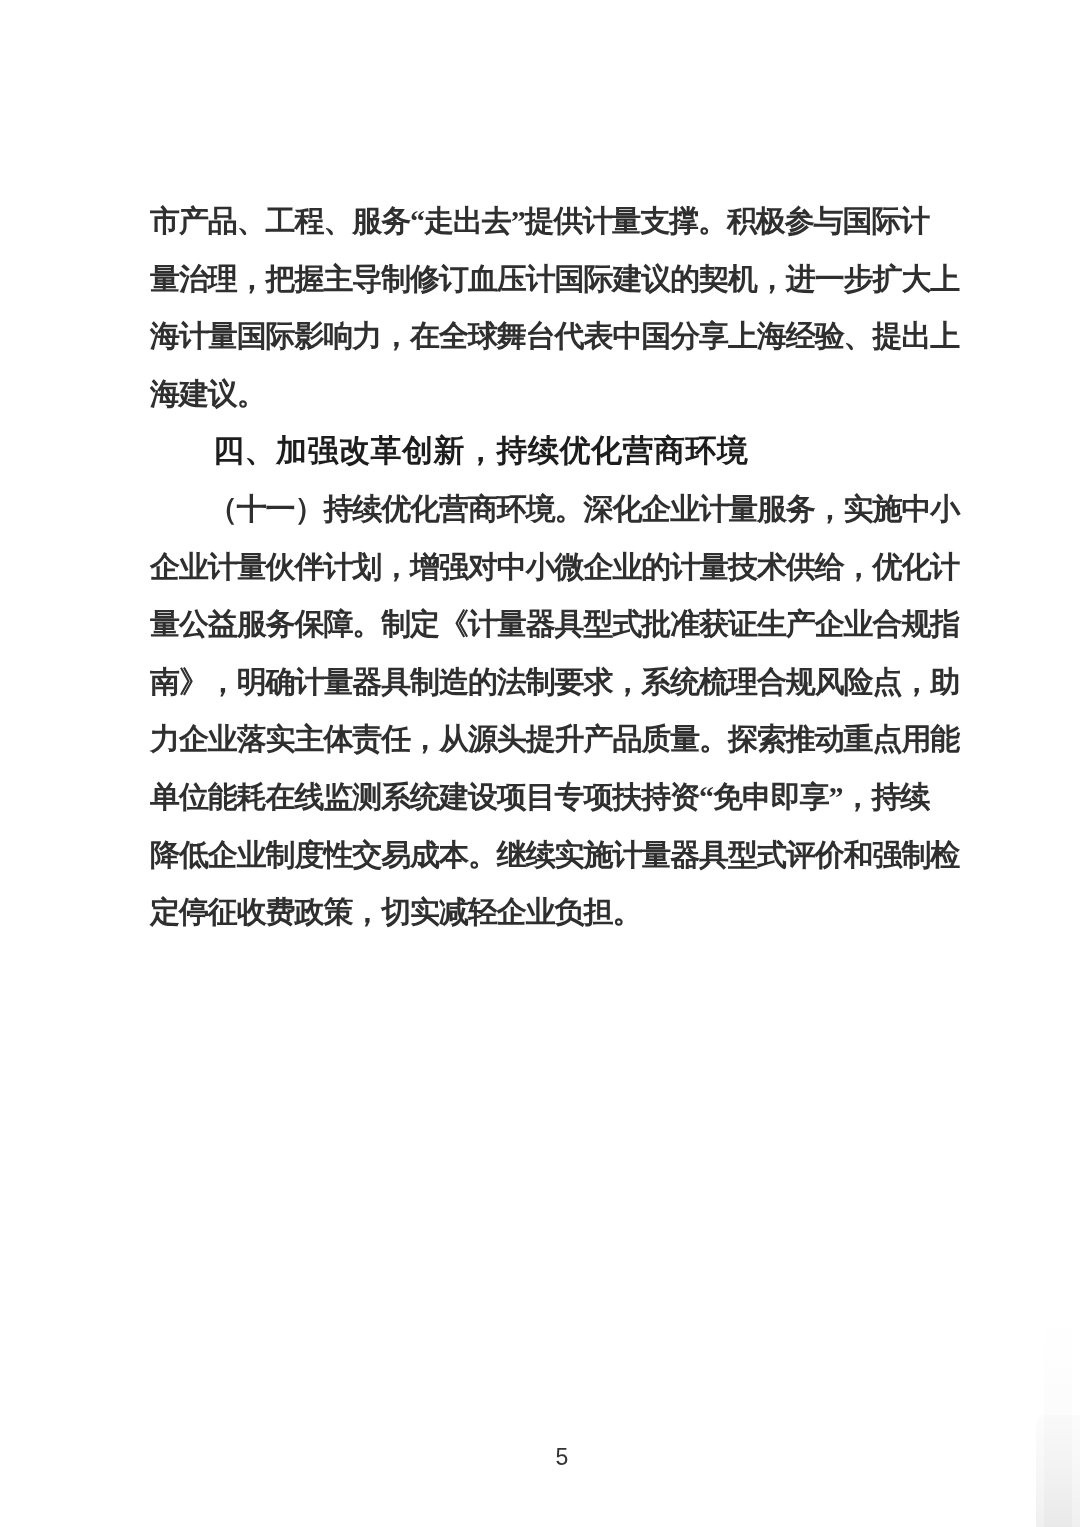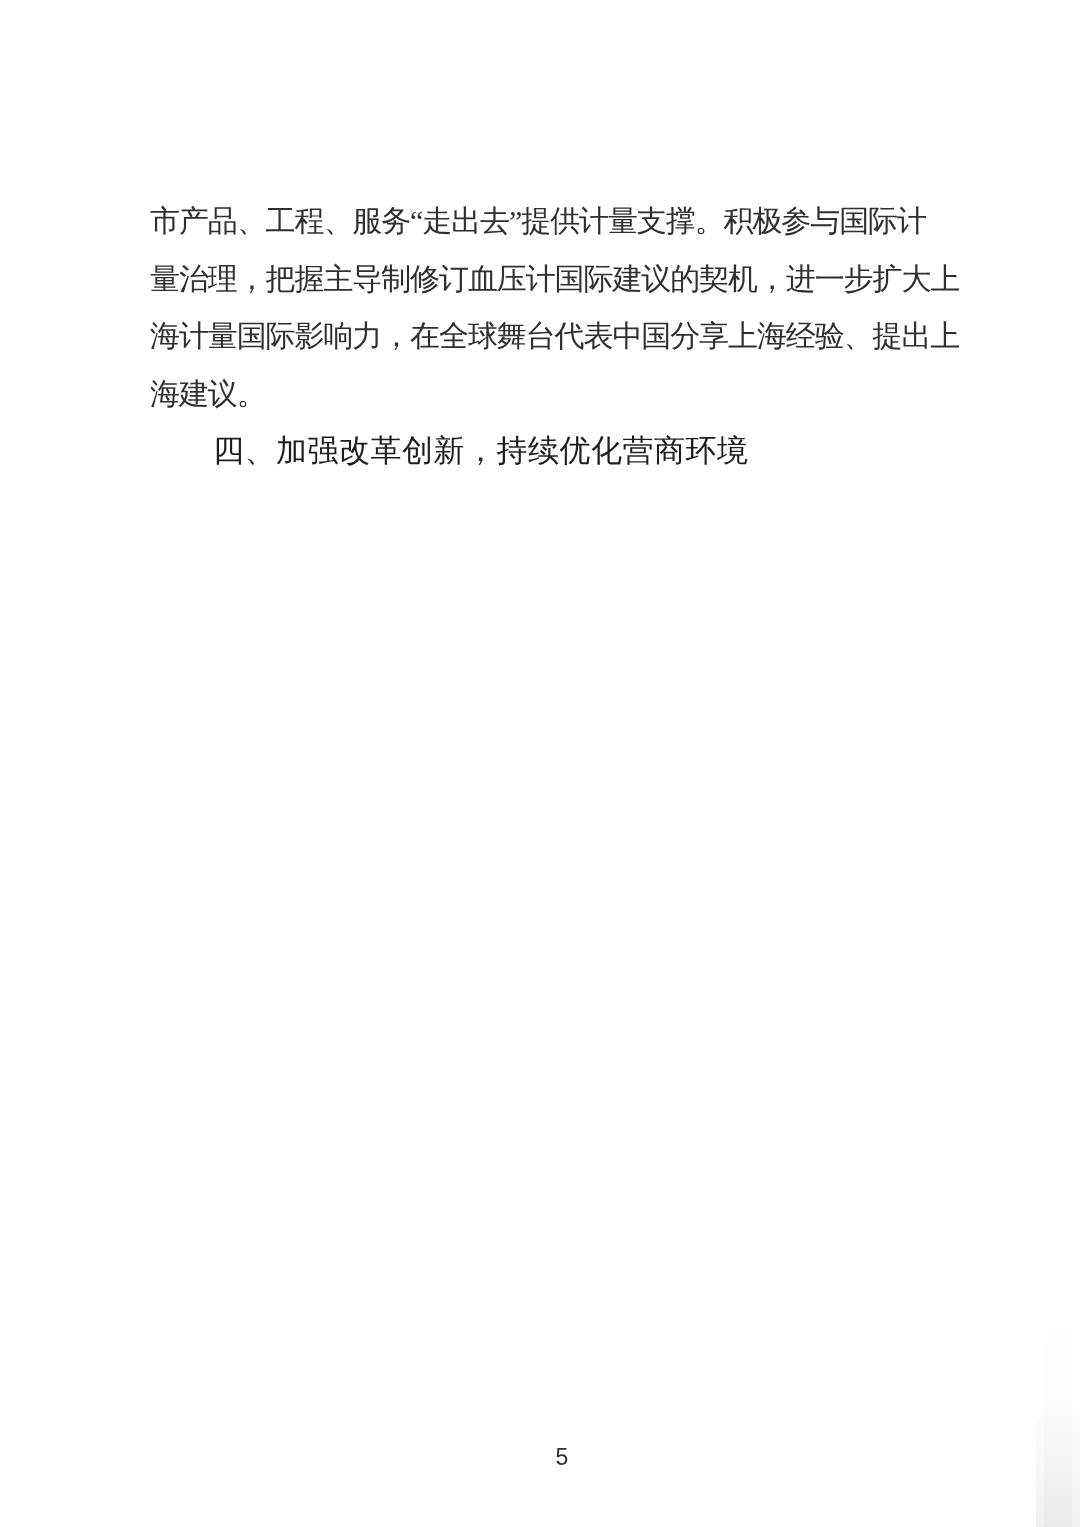--- a/index.html
+++ b/index.html
@@ -24,30 +24,30 @@
   .content p, .content h2 {
     margin: 0;
     padding: 0;
     white-space: pre-line;
   }
   .body-par {
     font-size: 30px;
     line-height: 57.6px;
     letter-spacing: -1.1px;
     color: #2f2f2f;
-    font-weight: 400;
+    font-weight: 700;
     text-align: left;
   }
   .heading {
     font-size: 31px;
     line-height: 57.6px;
     letter-spacing: 0.5px;
     color: #1d1d1d;
     font-family: "Liberation Sans", sans-serif;
-    font-weight: 400;
+    font-weight: 700;
   }
   .footer {
     position: absolute;
     left: 0;
     top: 1444px;
     width: 100%;
     box-sizing: border-box;
     padding-left: 44px;
     text-align: center;
   }
@@ -89,20 +89,28 @@
 
   <div class="content">
     <p class="body-par">市产品、工程、服务“走出去”提供计量支撑。积极参与国际计
 量治理，把握主导制修订血压计国际建议的契机，进一步扩大上
 海计量国际影响力，在全球舞台代表中国分享上海经验、提出上
 海建议。</p>
 
     <h2 class="heading">　　四、加强改革创新，持续优化营商环境</h2>
 
 
+    <p class="body-par">　　（十一）持续优化营商环境。深化企业计量服务，实施中小
+企业计量伙伴计划，增强对中小微企业的计量技术供给，优化计
+量公益服务保障。制定《计量器具型式批准获证生产企业合规指
+南》，明确计量器具制造的法制要求，系统梳理合规风险点，助
+力企业落实主体责任，从源头提升产品质量。探索推动重点用能
+单位能耗在线监测系统建设项目专项扶持资“免申即享”，持续
+降低企业制度性交易成本。继续实施计量器具型式评价和强制检
+定停征收费政策，切实减轻企业负担。</p>
   </div>
 
   <div class="footer">
     <span class="page-number">5</span>
   </div>
 
   <div class="corner-shade"></div>
 
 </div>
 

